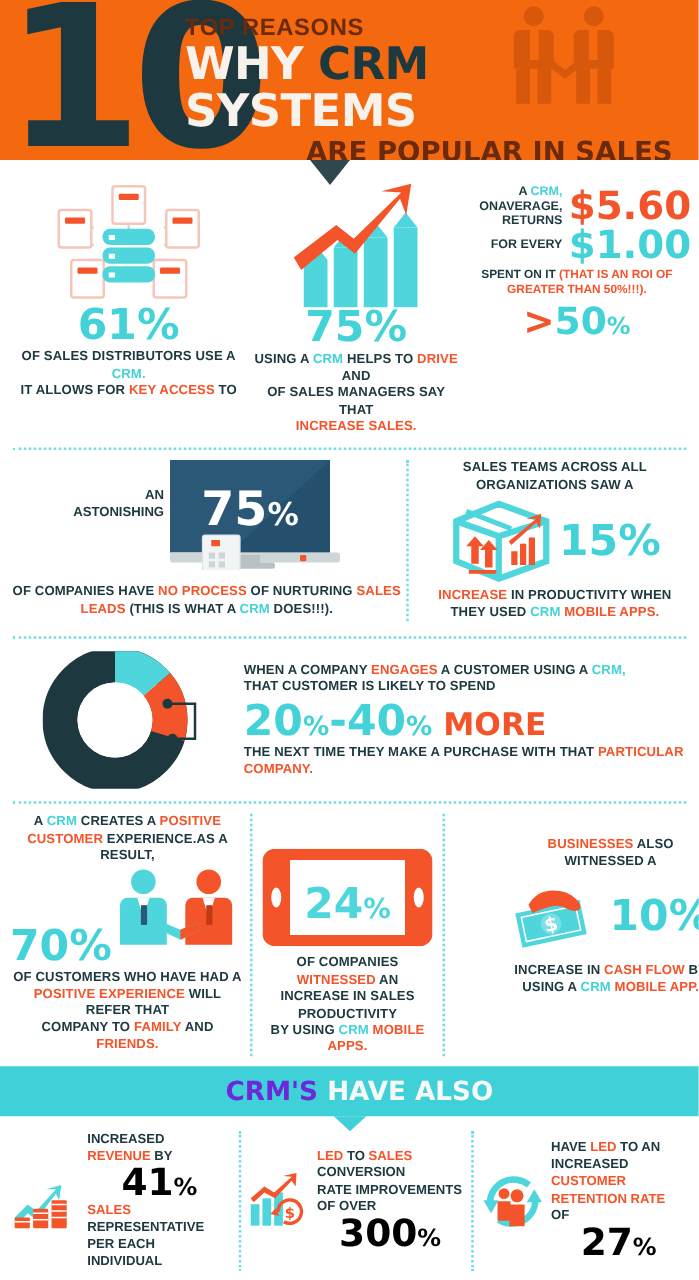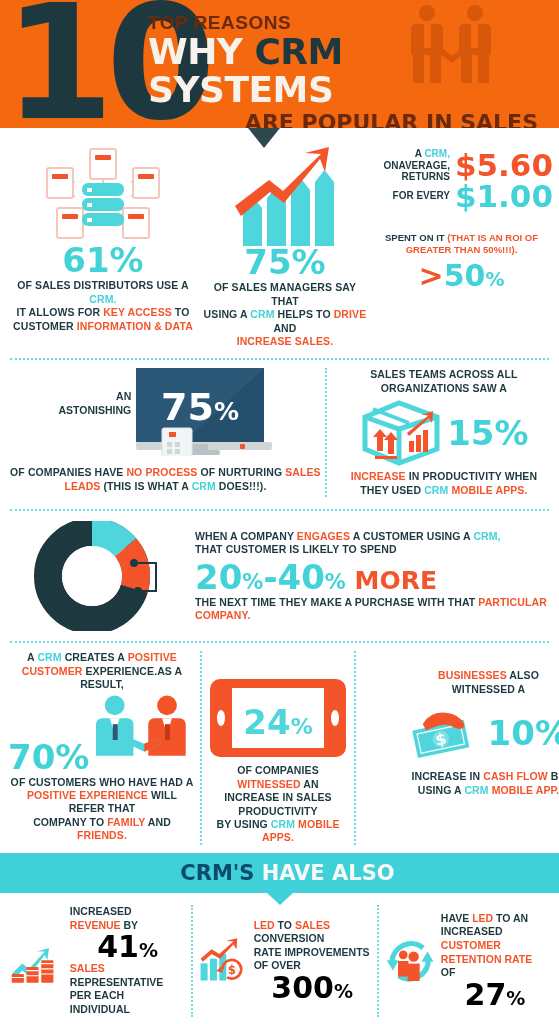--- a/index.html
+++ b/index.html
@@ -78,21 +78,21 @@
 
   .svgwrap { display: flex; justify-content: center; }
 
   .pctline { display: flex; align-items: flex-end; justify-content: center; gap:0px; }
 
   
   .roi-r1 { display:flex; align-items:center; justify-content:flex-end; }
   .roi-lbl { font-size: 10px; font-weight: 700; color:#1d383f; text-align:right; line-height:1.15; width:72px;}
   .roi-num { font-size: 31px; font-weight: 700; color:#f4542a; margin-left:5px; font-family:"DejaVu Sans", sans-serif; line-height:1;}
   .roi-num2 { font-size: 31px; font-weight: 700; color:#43d2d8; margin-left:5px; font-family:"DejaVu Sans", sans-serif; line-height:1;}
-  .roi-sub { font-size:9.5px; font-weight:700; color:#1d383f; text-align:center; line-height:1.3; margin-top:20px;}
+  .roi-sub { font-size:9.5px; font-weight:700; color:#1d383f; text-align:center; line-height:1.3; margin-top:2px;}
   .roi-gt { text-align:center; font-size:30px; font-weight:700; color:#43d2d8; margin-top:2px; font-family:"DejaVu Sans", sans-serif;}
   .roi-gt .arrow { color:#f4542a; }
   .roi-gt .pct { font-size:19px; }
 
   
   .row2 { display:flex; padding: 8px 6px 10px; }
   .r2c1 { width: 320px; text-align:center; }
   .r2c2 { width: 227px; text-align:center; padding-left:8px;}
 
   .mon-row { display:flex; align-items:flex-start; justify-content:center; }
@@ -114,21 +114,21 @@
 
   
   .banner {
     background:#3fd0d8; height:40px; display:flex;
     align-items:center; justify-content:center; position:relative;
   }
   .banner-txt{
     font-size:21px; font-weight:700; color:#f7f9f9;
     font-family:"DejaVu Sans", sans-serif; letter-spacing:0px;
   }
-  .banner-txt .dk{ color:#0c4a6e;margin-left:16px; }
+  .banner-txt .dk{ color:#6d28d9;margin-left:16px; }
   .banner-notch{
     position:absolute; left:50%; top:40px; transform:translateX(-50%);
     width:0;height:0;border-left:13px solid transparent;
     border-right:13px solid transparent;border-top:12px solid #3fd0d8;
   }
 
   
   .row5 { display:flex; padding: 12px 4px 6px; }
   .r5c { display:flex; align-items:center; gap:6px; padding:0 6px; }
   .r5c1 { width:190px; }
@@ -206,21 +206,20 @@
           </g>
         </svg>
       </div>
       <div class="pctline">
         <span class="big">61</span>
           <span class="big pct">%</span>
       </div>
       <div class="cap" style="margin-top:3px">
         <div><span>OF SALES DISTRIBUTORS USE A </span><span class="teal">CRM.</span></div>
         <div><span>IT ALLOWS FOR </span><span class="red">KEY ACCESS</span><span> TO</span></div>
-        <div><span>CUSTOMER </span><span class="red">INFORMATION &amp; DATA</span></div>
       </div>
     </div>
 
     <div class="r1c2">
       <div class="svgwrap">
         <svg width="120" height="100" viewBox="0 0 120 100">
           <g fill="#4ed6dc">
             <path d="M18 62h19v38H18z"></path>
             <path d="M42 52h19v48H42z"></path>
             <path d="M66 44h19v56H66z"></path>
@@ -231,22 +230,22 @@
             <path d="M90 36l9.5-12 9.5 12z"></path>
           </g>
           <path d="M10 60 L44 34 L58 45 L96 8 l-16 -1 l24 -6 l-4 25 l-5 -13 L59 57 L45 46 L16 70 Z" fill="#f4542a"></path>
         </svg>
       </div>
       <div class="pctline">
         <span class="big">75</span>
           <span class="big pct">%</span>
       </div>
       <div class="cap" style="margin-top:3px">
+        <div><span>USING A </span><span class="teal">CRM</span><span> HELPS TO </span><span class="red">DRIVE</span><span> AND</span></div>
         <div>OF SALES MANAGERS SAY THAT</div>
-        <div><span>USING A </span><span class="teal">CRM</span><span> HELPS TO </span><span class="red">DRIVE</span><span> AND</span></div>
         <div class="red">INCREASE SALES.</div>
       </div>
     </div>
 
     <div class="r1c3">
       <div class="roi-r1">
         <div class="roi-lbl">
           <div><span>A </span><span class="teal">CRM,</span></div>
           <div>ONAVERAGE,</div>
           <div>RETURNS</div>

